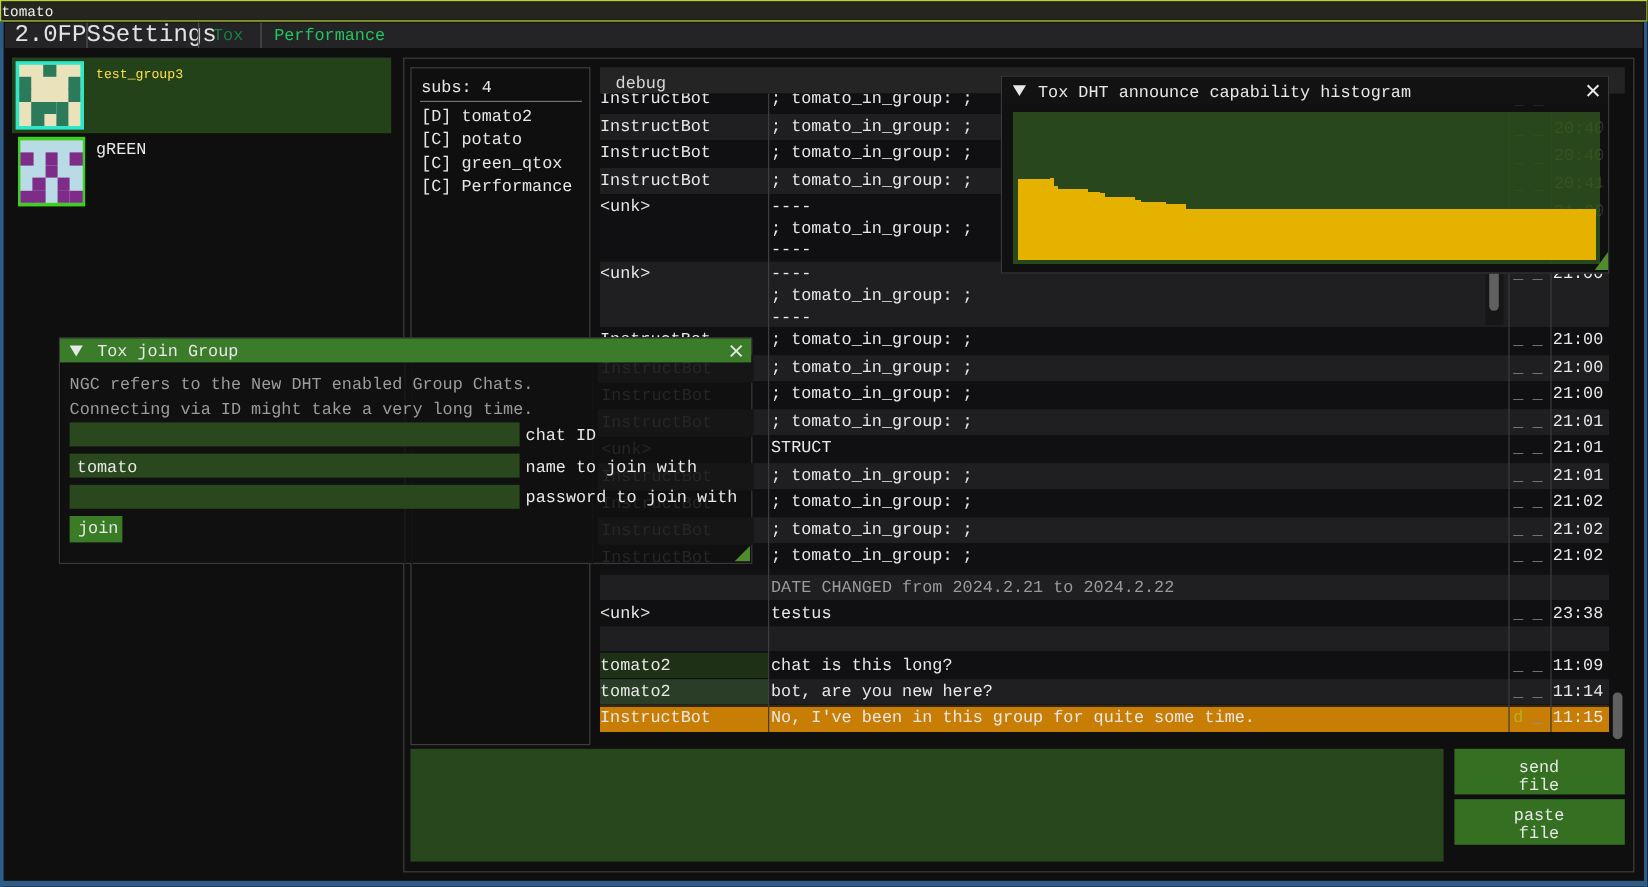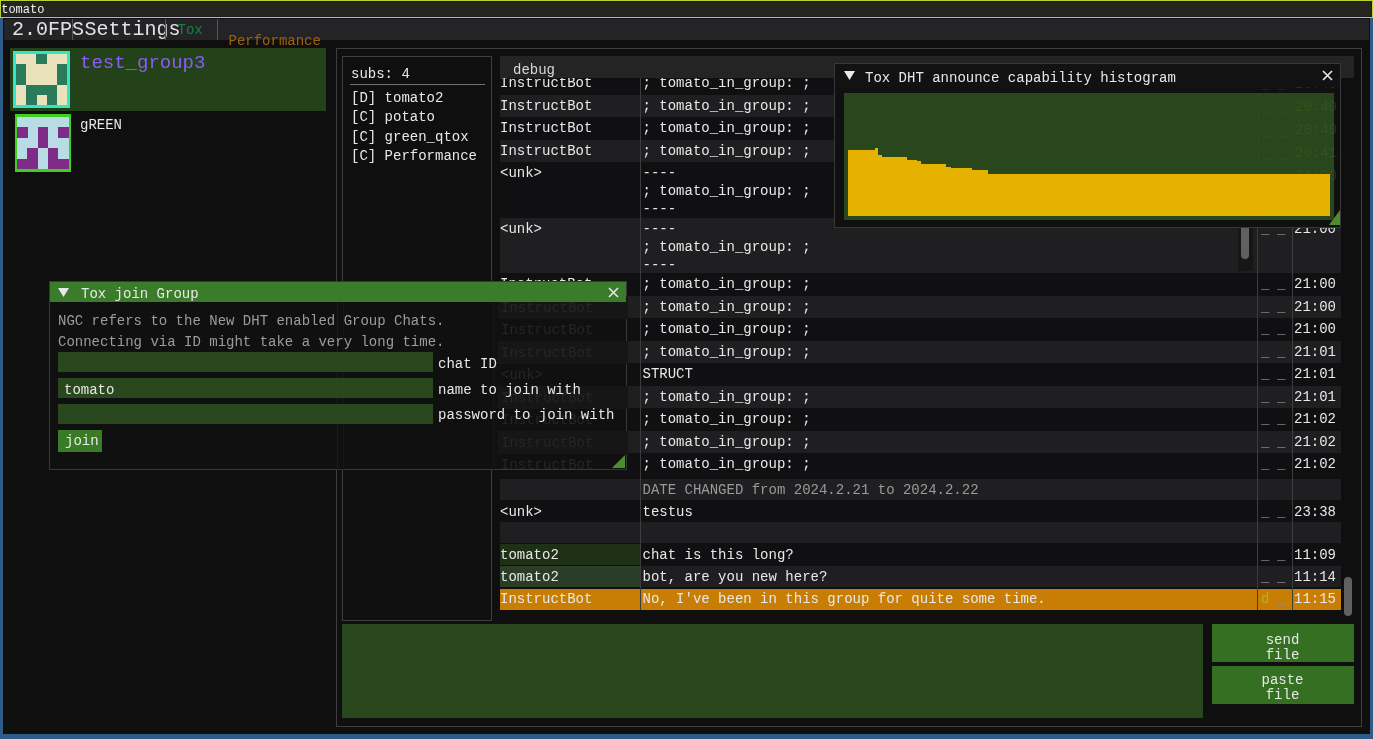--- a/index.html
+++ b/index.html
@@ -8,38 +8,38 @@
 </style></head><body>
 <div class="r" style="left:0px;top:0px;width:1373px;height:18px;background:#26261e;border:1.5px solid #b8d434;box-shadow:inset 0 0 0 1px #1d1d26;"></div>
 <div class="t" style="left:1.2px;top:3.3px;color:#f0f0f0;font-size:12px;">tomato</div>
 <div class="r" style="left:0px;top:18px;width:3px;height:721px;background:#2e5c87;"></div>
 <div class="r" style="left:1370px;top:18px;width:3px;height:721px;background:#2e5c87;"></div>
 <div class="r" style="left:0px;top:734px;width:1373px;height:5px;background:#2e5c87;"></div>
 <div class="r" style="left:4px;top:19px;width:1365px;height:20.5px;background:#242427;"></div>
 <div class="t" style="left:12px;top:23.0px;color:#e2e2e2;font-size:20px;">2.0FPS</div>
 <div class="t" style="left:84.5px;top:23.0px;color:#e2e2e2;font-size:20px;">Settings</div>
 <div class="t" style="left:177.5px;top:23.0px;color:#15803d;font-size:14px;">Tox</div>
-<div class="t" style="left:228.5px;top:34px;color:#a16207;font-size:14px;">Performance</div>
+<div class="t" style="left:228.5px;top:23.0px;color:#22c55e;font-size:14px;">Performance</div>
 <div class="r" style="left:71.5px;top:19px;width:1px;height:20.5px;background:#54545a;"></div>
 <div class="r" style="left:164.5px;top:19px;width:1px;height:20.5px;background:#54545a;"></div>
 <div class="r" style="left:217px;top:19px;width:1px;height:20.5px;background:#54545a;"></div>
 <div class="r" style="left:10px;top:48px;width:316px;height:63px;background:#24421a;"></div>
 <div class="r" style="left:13px;top:51px;width:57px;height:57px;background:#2fe8c8;"></div>
 <div class="r" style="left:16px;top:54px;width:51px;height:51px;background:#eae2ba;"></div>
 <div class="r" style="left:36.4px;top:54.0px;width:10.399999999999999px;height:10.399999999999999px;background:#2c7a5c;"></div>
 <div class="r" style="left:16.0px;top:64.2px;width:10.399999999999999px;height:10.399999999999999px;background:#2c7a5c;"></div>
 <div class="r" style="left:56.8px;top:64.2px;width:10.399999999999999px;height:10.399999999999999px;background:#2c7a5c;"></div>
 <div class="r" style="left:16.0px;top:74.4px;width:10.399999999999999px;height:10.399999999999999px;background:#2c7a5c;"></div>
 <div class="r" style="left:56.8px;top:74.4px;width:10.399999999999999px;height:10.399999999999999px;background:#2c7a5c;"></div>
 <div class="r" style="left:26.2px;top:84.6px;width:10.399999999999999px;height:10.399999999999999px;background:#2c7a5c;"></div>
 <div class="r" style="left:36.4px;top:84.6px;width:10.399999999999999px;height:10.399999999999999px;background:#2c7a5c;"></div>
 <div class="r" style="left:46.599999999999994px;top:84.6px;width:10.399999999999999px;height:10.399999999999999px;background:#2c7a5c;"></div>
 <div class="r" style="left:26.2px;top:94.8px;width:10.399999999999999px;height:10.399999999999999px;background:#2c7a5c;"></div>
 <div class="r" style="left:46.599999999999994px;top:94.8px;width:10.399999999999999px;height:10.399999999999999px;background:#2c7a5c;"></div>
-<div class="t" style="left:80px;top:55.5px;color:#8b5cf6;font-size:19px;">test_group3</div>
+<div class="t" style="left:80px;top:55.5px;color:#fde047;font-size:11px;">test_group3</div>
 <div class="r" style="left:14.5px;top:114px;width:56px;height:57.5px;background:#3ed01e;"></div>
 <div class="r" style="left:17px;top:116.5px;width:51.5px;height:52.5px;background:#b9dbe6;"></div>
 <div class="r" style="left:17.0px;top:127.0px;width:10.5px;height:10.7px;background:#7e2c88;"></div>
 <div class="r" style="left:37.6px;top:127.0px;width:10.5px;height:10.7px;background:#7e2c88;"></div>
 <div class="r" style="left:58.2px;top:127.0px;width:10.5px;height:10.7px;background:#7e2c88;"></div>
 <div class="r" style="left:37.6px;top:137.5px;width:10.5px;height:10.7px;background:#7e2c88;"></div>
 <div class="r" style="left:27.3px;top:148.0px;width:10.5px;height:10.7px;background:#7e2c88;"></div>
 <div class="r" style="left:47.900000000000006px;top:148.0px;width:10.5px;height:10.7px;background:#7e2c88;"></div>
 <div class="r" style="left:17.0px;top:158.5px;width:10.5px;height:10.7px;background:#7e2c88;"></div>
 <div class="r" style="left:27.3px;top:158.5px;width:10.5px;height:10.7px;background:#7e2c88;"></div>

